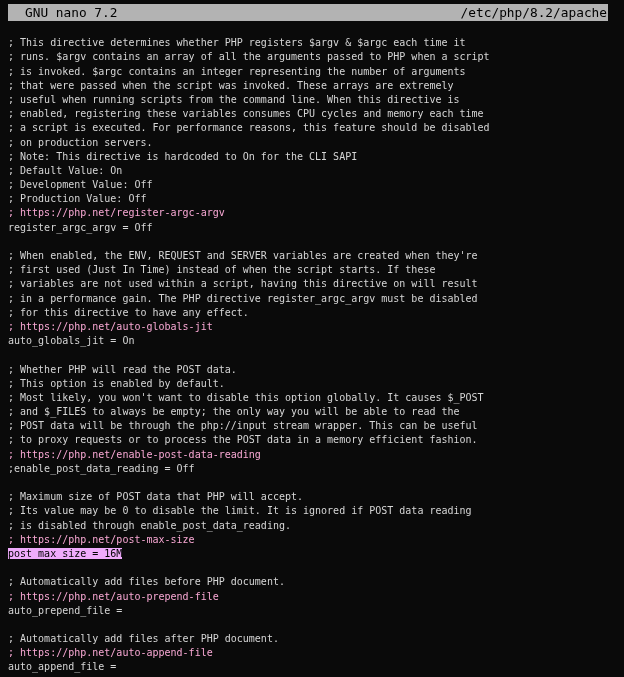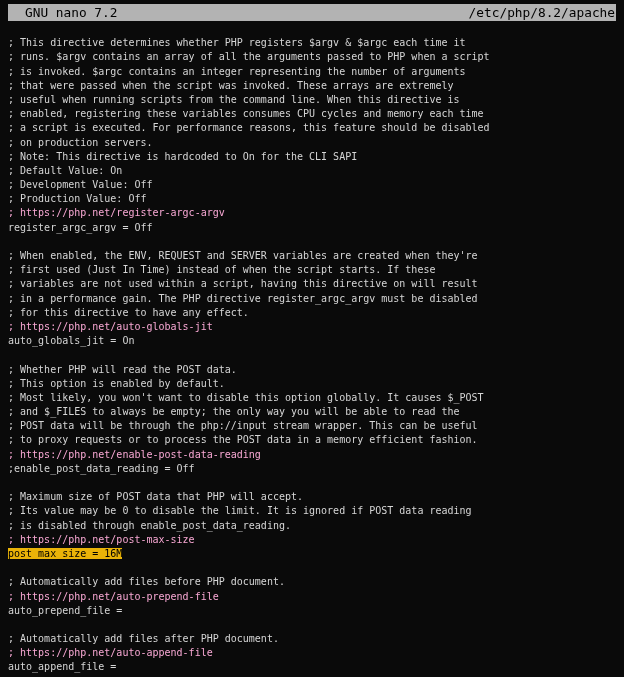--- a/index.html
+++ b/index.html
@@ -2,36 +2,36 @@
 <html><head>
 <meta charset="utf-8">
 <style>
   html,body{margin:0;padding:0;}
   body{
     width:624px;height:677px;overflow:hidden;position:relative;
     background:#0a0a0a;
     font-family:"DejaVu Sans Mono","Liberation Mono",monospace;
   }
   .titlebar{
-    position:absolute;left:8px;top:4px;right:8px;height:17px;
+    position:absolute;left:8px;top:4px;right:16px;height:17px;
     background:#b3b3b3;color:#000;
     font-size:12.8px;line-height:17px;
     display:flex;justify-content:space-between;
     padding-left:17px;white-space:pre;overflow:hidden;
   }
   .titlebar .app{font-weight:normal;}
   .titlebar .file{padding-right:1px;}
   .editor{
     position:absolute;left:8px;top:22px;right:0;bottom:0;
     font-size:10px;line-height:14.2px;color:#d6d6d6;
     white-space:pre;overflow:hidden;
   }
   .line{height:14.2px;}
   .line.link{color:#f9a8d4;}
-  .line .hl{background:#eab308;color:#000;}
+  .line .hl{background:#f0abfc;color:#000;}
 </style>
 </head>
 <body>
 
 <div class="titlebar">
   <span class="app">GNU nano 7.2</span>
   <span class="file">/etc/php/8.2/apache</span>
 </div>
 
 <div class="editor"><div class="line">&nbsp;</div><div class="line">; This directive determines whether PHP registers $argv &amp; $argc each time it</div><div class="line">; runs. $argv contains an array of all the arguments passed to PHP when a script</div><div class="line">; is invoked. $argc contains an integer representing the number of arguments</div><div class="line">; that were passed when the script was invoked. These arrays are extremely</div><div class="line">; useful when running scripts from the command line. When this directive is</div><div class="line">; enabled, registering these variables consumes CPU cycles and memory each time</div><div class="line">; a script is executed. For performance reasons, this feature should be disabled</div><div class="line">; on production servers.</div><div class="line">; Note: This directive is hardcoded to On for the CLI SAPI</div><div class="line">; Default Value: On</div><div class="line">; Development Value: Off</div><div class="line">; Production Value: Off</div><div class="line link">; https://php.net/register-argc-argv</div><div class="line">register_argc_argv = Off</div><div class="line">&nbsp;</div><div class="line">; When enabled, the ENV, REQUEST and SERVER variables are created when they're</div><div class="line">; first used (Just In Time) instead of when the script starts. If these</div><div class="line">; variables are not used within a script, having this directive on will result</div><div class="line">; in a performance gain. The PHP directive register_argc_argv must be disabled</div><div class="line">; for this directive to have any effect.</div><div class="line link">; https://php.net/auto-globals-jit</div><div class="line">auto_globals_jit = On</div><div class="line">&nbsp;</div><div class="line">; Whether PHP will read the POST data.</div><div class="line">; This option is enabled by default.</div><div class="line">; Most likely, you won't want to disable this option globally. It causes $_POST</div><div class="line">; and $_FILES to always be empty; the only way you will be able to read the</div><div class="line">; POST data will be through the php://input stream wrapper. This can be useful</div><div class="line">; to proxy requests or to process the POST data in a memory efficient fashion.</div><div class="line link">; https://php.net/enable-post-data-reading</div><div class="line">;enable_post_data_reading = Off</div><div class="line">&nbsp;</div><div class="line">; Maximum size of POST data that PHP will accept.</div><div class="line">; Its value may be 0 to disable the limit. It is ignored if POST data reading</div><div class="line">; is disabled through enable_post_data_reading.</div><div class="line link">; https://php.net/post-max-size</div><div class="line"><span class="hl">post_max_size = 16M</span></div><div class="line">&nbsp;</div><div class="line">; Automatically add files before PHP document.</div><div class="line link">; https://php.net/auto-prepend-file</div><div class="line">auto_prepend_file =</div><div class="line">&nbsp;</div><div class="line">; Automatically add files after PHP document.</div><div class="line link">; https://php.net/auto-append-file</div><div class="line">auto_append_file =</div></div>

